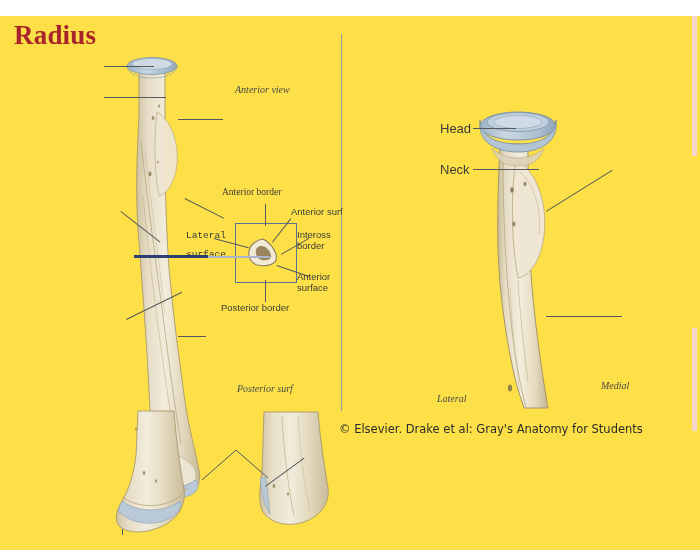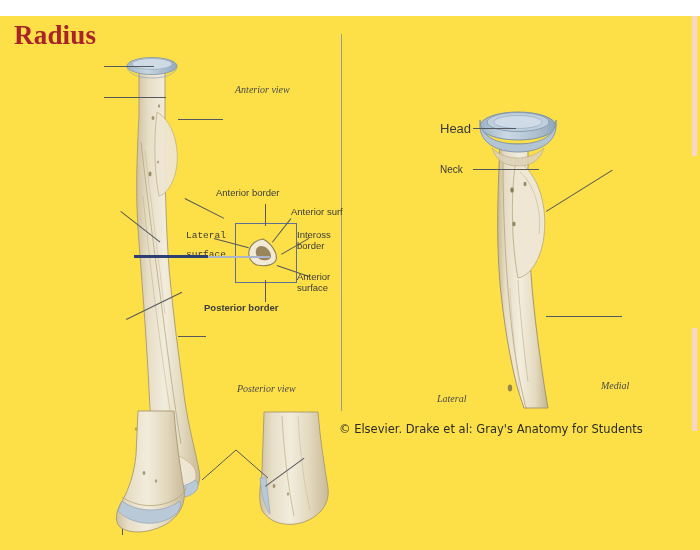--- a/index.html
+++ b/index.html
@@ -156,37 +156,37 @@
     <ellipse cx="26" cy="74" rx="1.4" ry="2" fill="#8f8058" opacity=".8"></ellipse>
     <ellipse cx="40" cy="82" rx="1.2" ry="1.8" fill="#8f8058" opacity=".7"></ellipse>
   </svg>
 
   <svg style="position:absolute;left:202px;top:430px;" width="70" height="36" viewBox="0 0 70 36">
     <polyline points="0,34 34,4 66,32" fill="none" stroke="#55585c" stroke-width="1"></polyline>
   </svg>
   <div class="ld" style="left:265px;top:470px;width:48px;transform:rotate(-36deg);"></div>
 
   <div class="lbl ital" style="left:235px;top:68px;">Anterior view</div>
-  <div class="lbl ital" style="left:237px;top:367px;">Posterior view</div>
+  <div class="lbl ital" style="left:237px;top:367px;">Posterior surf</div>
 
   <div id="xbox"></div>
   <svg id="xsec" width="32" height="29" viewBox="0 0 32 29">
     <path d="M16,1 C24,5 31,15 29,22 C27,27 18,29 10,27 C4,25 1,19 2,13 C3,7 9,2 16,1 Z" fill="#f1ead7" stroke="#8d7f57" stroke-width="1.1"></path>
     <path d="M14,8 C19,8 24,13 24,18 C24,22 19,23 15,22 C10,21 8,16 9,12 C10,9 12,8 14,8 Z" fill="#8b7246" opacity="0.85"></path>
   </svg>
 
   <div class="ldv" style="left:265px;top:188px;height:22px;"></div>
   <div class="ldv" style="left:265px;top:264px;height:22px;"></div>
   <div class="ld" style="left:214px;top:222px;width:36px;transform:rotate(15deg);"></div>
   <div class="ld" style="left:272px;top:226px;width:30px;transform:rotate(-52deg);"></div>
   <div class="ld" style="left:281px;top:238px;width:32px;transform:rotate(-30deg);"></div>
   <div class="ld" style="left:277px;top:249px;width:34px;transform:rotate(19deg);"></div>
 
-  <div class="lbl" style="left:216px;top:171px;">Anterior border</div>
-  <div class="lbl" style="left:204px;top:286px;font-weight:bold;">Posterior border</div>
+  <div class="lbl" style="left:222px;top:171px;font-family:Liberation Serif, serif;">Anterior border</div>
+  <div class="lbl" style="left:221px;top:286px;">Posterior border</div>
   <div class="lbl two" style="left:186px;top:210px;">
     <span>Lateral surface</span>
   </div>
   <div class="lbl" style="left:291px;top:190px;">Anterior surf</div>
   <div class="lbl" style="left:297px;top:213px;">
     <div>Inteross</div>
     <div>border</div>
   </div>
   <div class="lbl" style="left:297px;top:255px;">
     <div>Anterior</div>
@@ -238,21 +238,21 @@
     <path d="M22,50 C26,62 34,68 48,68 C62,68 70,62 74,50
              C66,58 54,60 48,60 C40,60 30,58 22,50 Z" fill="#ddd3ba" stroke="#b09f74" stroke-width="0.6" opacity=".9"></path>
   </svg>
 
   <div class="ld" style="left:473px;top:112px;width:43px;"></div>
   <div class="ld" style="left:473px;top:153px;width:66px;"></div>
   <div class="ld" style="left:546px;top:195px;width:78px;transform:rotate(-32deg);"></div>
   <div class="ld" style="left:546px;top:300px;width:76px;"></div>
 
   <div class="lbl" style="left:440px;top:107px;font-size:13px;">Head</div>
-  <div class="lbl" style="left:440px;top:148px;font-size:10px;">Neck</div>
+  <div class="lbl" style="left:440px;top:148px;font-size:13px;">Neck</div>
 
   <div class="lbl ital" style="left:437px;top:377px;">Lateral</div>
   <div class="lbl ital" style="left:601px;top:364px;">Medial</div>
 
   <div id="copy">© Elsevier. Drake et al: Gray's Anatomy for Students</div>
 
   <div class="pink" style="top:0px;height:140px;"></div>
   <div class="pink" style="top:312px;height:103px;"></div>
 
 </div>

